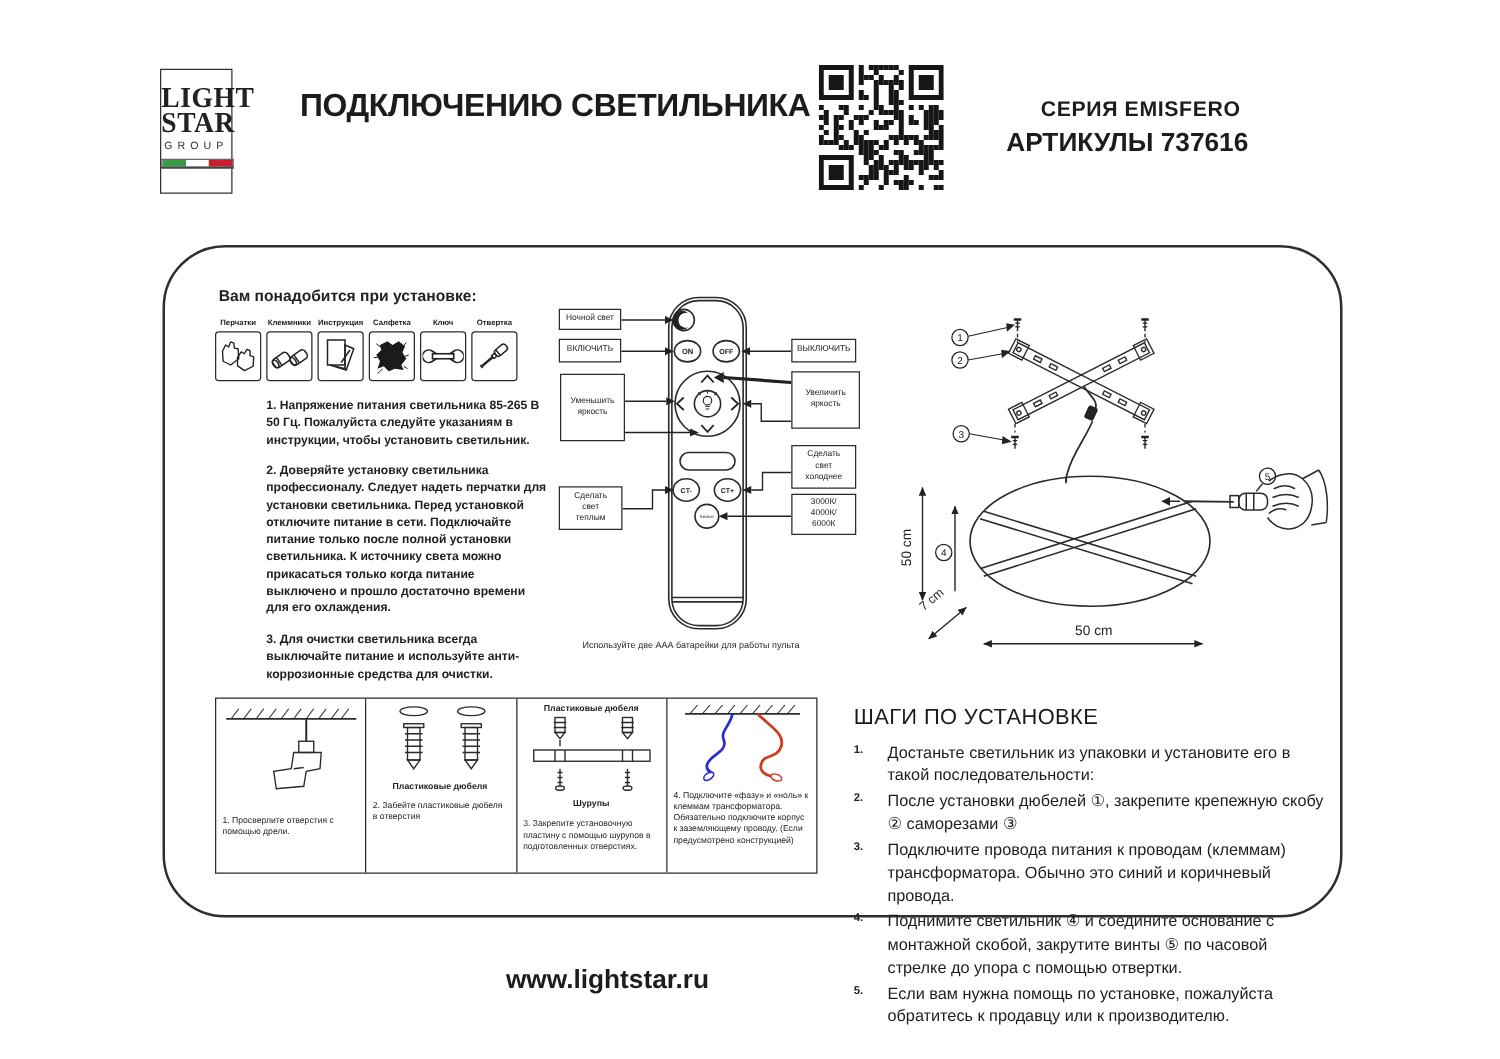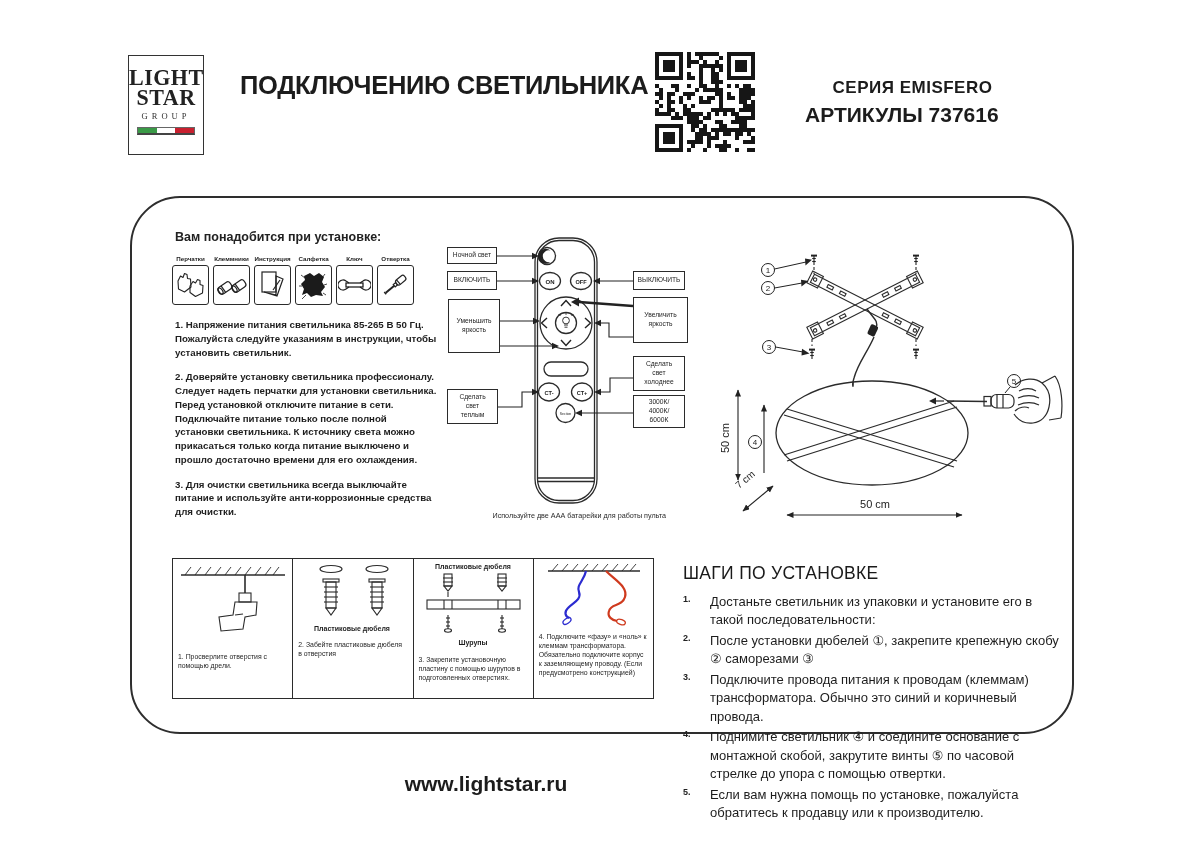--- a/index.html
+++ b/index.html
@@ -1,44 +1,44 @@
 <!DOCTYPE html>
 <html><head>
 <meta charset="utf-8">
 <style>
   html,body{margin:0;padding:0;background:#fff;}
   body{width:1200px;height:847px;position:relative;font-family:"Liberation Sans",sans-serif;color:#222;overflow:hidden;}
   .abs{position:absolute;}
 
   
-  .logo-box{left:128px;top:55px;width:76px;height:100px;border:1.5px solid #333;text-align:center;box-sizing:border-box;padding-top:12px;}
+  .logo-box{left:128px;top:55px;width:58px;height:100px;border:1.5px solid #333;text-align:center;box-sizing:border-box;padding-top:12px;}
   .logo-word{font-family:"Liberation Serif",serif;font-weight:700;font-size:22px;line-height:0.92;letter-spacing:.5px;color:#222;transform:scaleY(1.05);}
-  .logo-group{font-family:Liberation Serif, serif;font-size:8.5px;letter-spacing:4px;margin-top:3px;color:#333;}
+  .logo-group{font-family:Liberation Sans, sans-serif;font-size:8.5px;letter-spacing:4px;margin-top:3px;color:#333;}
   .flag{width:56px;height:5px;margin:6px auto 0;display:flex;border:1px solid #666;border-bottom:2px solid #444;box-sizing:content-box;}
   .flag span{flex:1;}
   .title{left:240px;top:70px;width:420px;font-size:25.5px;font-weight:700;line-height:1.18;letter-spacing:-0.3px;color:#1c1c1c;}
   .qr{left:655px;top:52px;width:100px;height:100px;}
   .series{left:805px;top:78px;width:215px;text-align:center;font-size:17px;font-weight:700;color:#1c1c1c;letter-spacing:.5px;}
   .articles{left:805px;top:103px;width:215px;font-size:21px;font-weight:700;color:#1c1c1c;}
 
   
   .main-panel{left:130px;top:196px;width:944px;height:538px;border:2px solid #2e2e2e;border-radius:50px;box-sizing:border-box;}
 
   
   .tools-h{left:175px;top:230px;width:270px;font-size:12.5px;font-weight:700;}
   .tools-row{left:172px;top:255px;width:248px;display:flex;gap:4px;}
   .tool{width:37px;}
   .tlabel{font-size:6.2px;font-weight:700;text-align:center;height:10px;overflow:hidden;}
   .tbox{height:40px;border:1.3px solid #2b2b2b;border-radius:3px;box-sizing:border-box;background:#fff;display:flex;align-items:center;justify-content:center;}
   .paras{left:175px;top:318px;width:262px;display:flex;flex-direction:column;gap:11px;}
-  .para{font-size:9.7px;font-weight:700;line-height:1.42;color:#1e1e1e;}
+  .para{font-size:9.7px;font-weight:700;line-height:1.42;color:#1e1e1e;margin-left:38px;}
 
   
   .rlabel{border:1px solid #2b2b2b;background:#fff;display:flex;flex-direction:column;align-items:center;justify-content:center;text-align:center;font-size:6.7px;line-height:1.3;box-sizing:border-box;padding:1px 2px;color:#1e1e1e;}
-  .rcap{left:466px;top:511px;width:200px;text-align:right;font-size:7.2px;color:#2a2a2a;}
+  .rcap{left:466px;top:511px;width:200px;text-align:left;font-size:7.2px;color:#2a2a2a;}
 
   
   .panels{left:172px;top:558px;width:482px;height:141px;border:1.5px solid #2b2b2b;box-sizing:border-box;display:flex;background:#fff;}
   .pcell{flex:1;border-right:1.5px solid #2b2b2b;display:flex;flex-direction:column;box-sizing:border-box;}
   .pcell:last-child{border-right:none;}
   .pcap{font-size:6.9px;line-height:1.32;padding:1px 5px 2px;color:#1e1e1e;}
 
   
   .steps-h{left:683px;top:563px;width:300px;font-size:17.5px;font-weight:400;letter-spacing:.3px;color:#1a1a1a;}
   .steps{left:683px;top:593px;width:376px;display:flex;flex-direction:column;gap:2px;}

